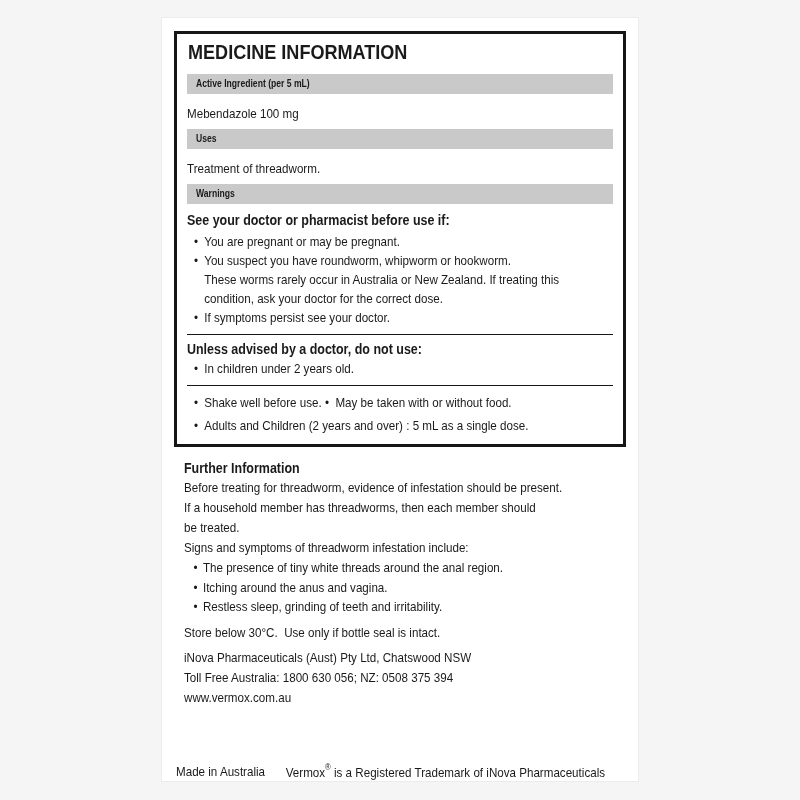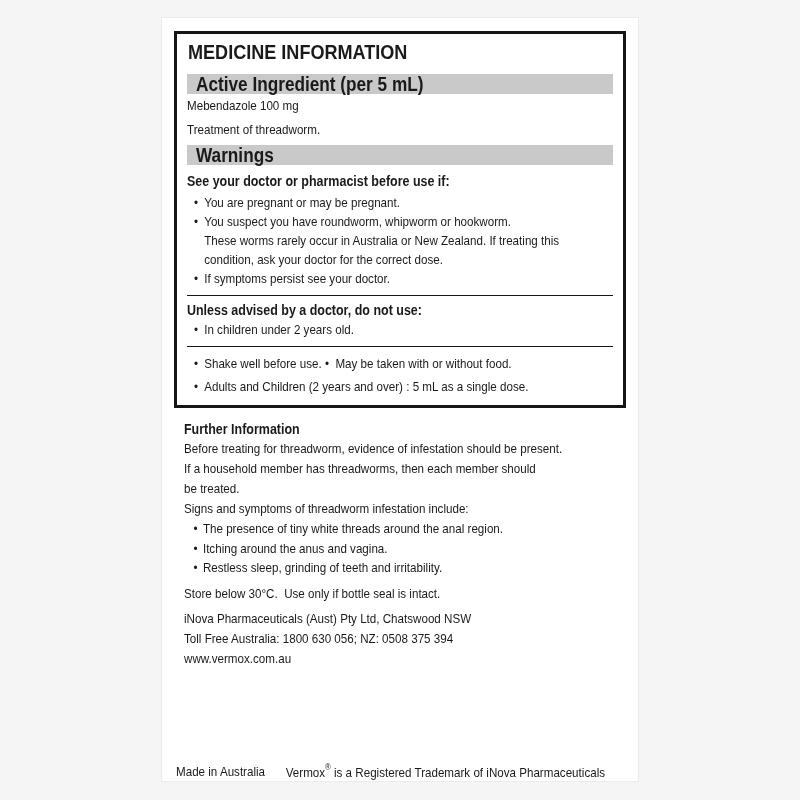--- a/index.html
+++ b/index.html
@@ -34,24 +34,24 @@
   }
   .title {
     font-size:21px; font-weight:700;
     line-height:25px; margin:2px 0 4px 1px;
   }
   .bar {
     background:#c9c9c9;
     height:20px; line-height:20px;
     padding-left:9px;
     margin-top:6px;
-    font-weight:700; font-size:20px;
+    font-weight:700; font-size:10px;
   }
   .line { font-size:13.5px; line-height:19px; }
-  .value-line { margin:2px 0 5px 0; }
+  .value-line { margin:10px 0 5px 0; }
   .bold-heading { font-weight:700; font-size:14.5px; line-height:19px; margin-top:7px; }
   .bullets { margin-top:2px; }
   .bullet { display:flex; padding-left:8px; font-size:13.5px; line-height:19px; }
   .bullet .dot { width:12px; flex:none; }
   .cont { display:block; padding-left:20px; }
   .rule { border-top:1.5px solid #161616; margin:7px 0 5px 0; }
   .contains-line { margin:3px 0 3px 0; }
   .contains-line b { font-size:14px; }
   .dir-list { margin-top:7px; }
   .dir-list .bullet { line-height:20px; }
@@ -80,20 +80,23 @@
 
     <div class="title txt">MEDICINE INFORMATION</div>
 
     <div class="bar">
       <span class="txt">Active Ingredient (per 5 mL)</span>
     </div>
     <div class="value-line">
       <span class="line txt">Mebendazole 100 mg</span>
     </div>
 
+    <div class="bar">
+      <span class="txt">Uses</span>
+    </div>
     <div class="value-line">
       <span class="line txt">Treatment of threadworm.</span>
     </div>
 
     <div class="bar">
       <span class="txt">Warnings</span>
     </div>
 
     <div class="bold-heading txt">See your doctor or pharmacist before use if:</div>
 

